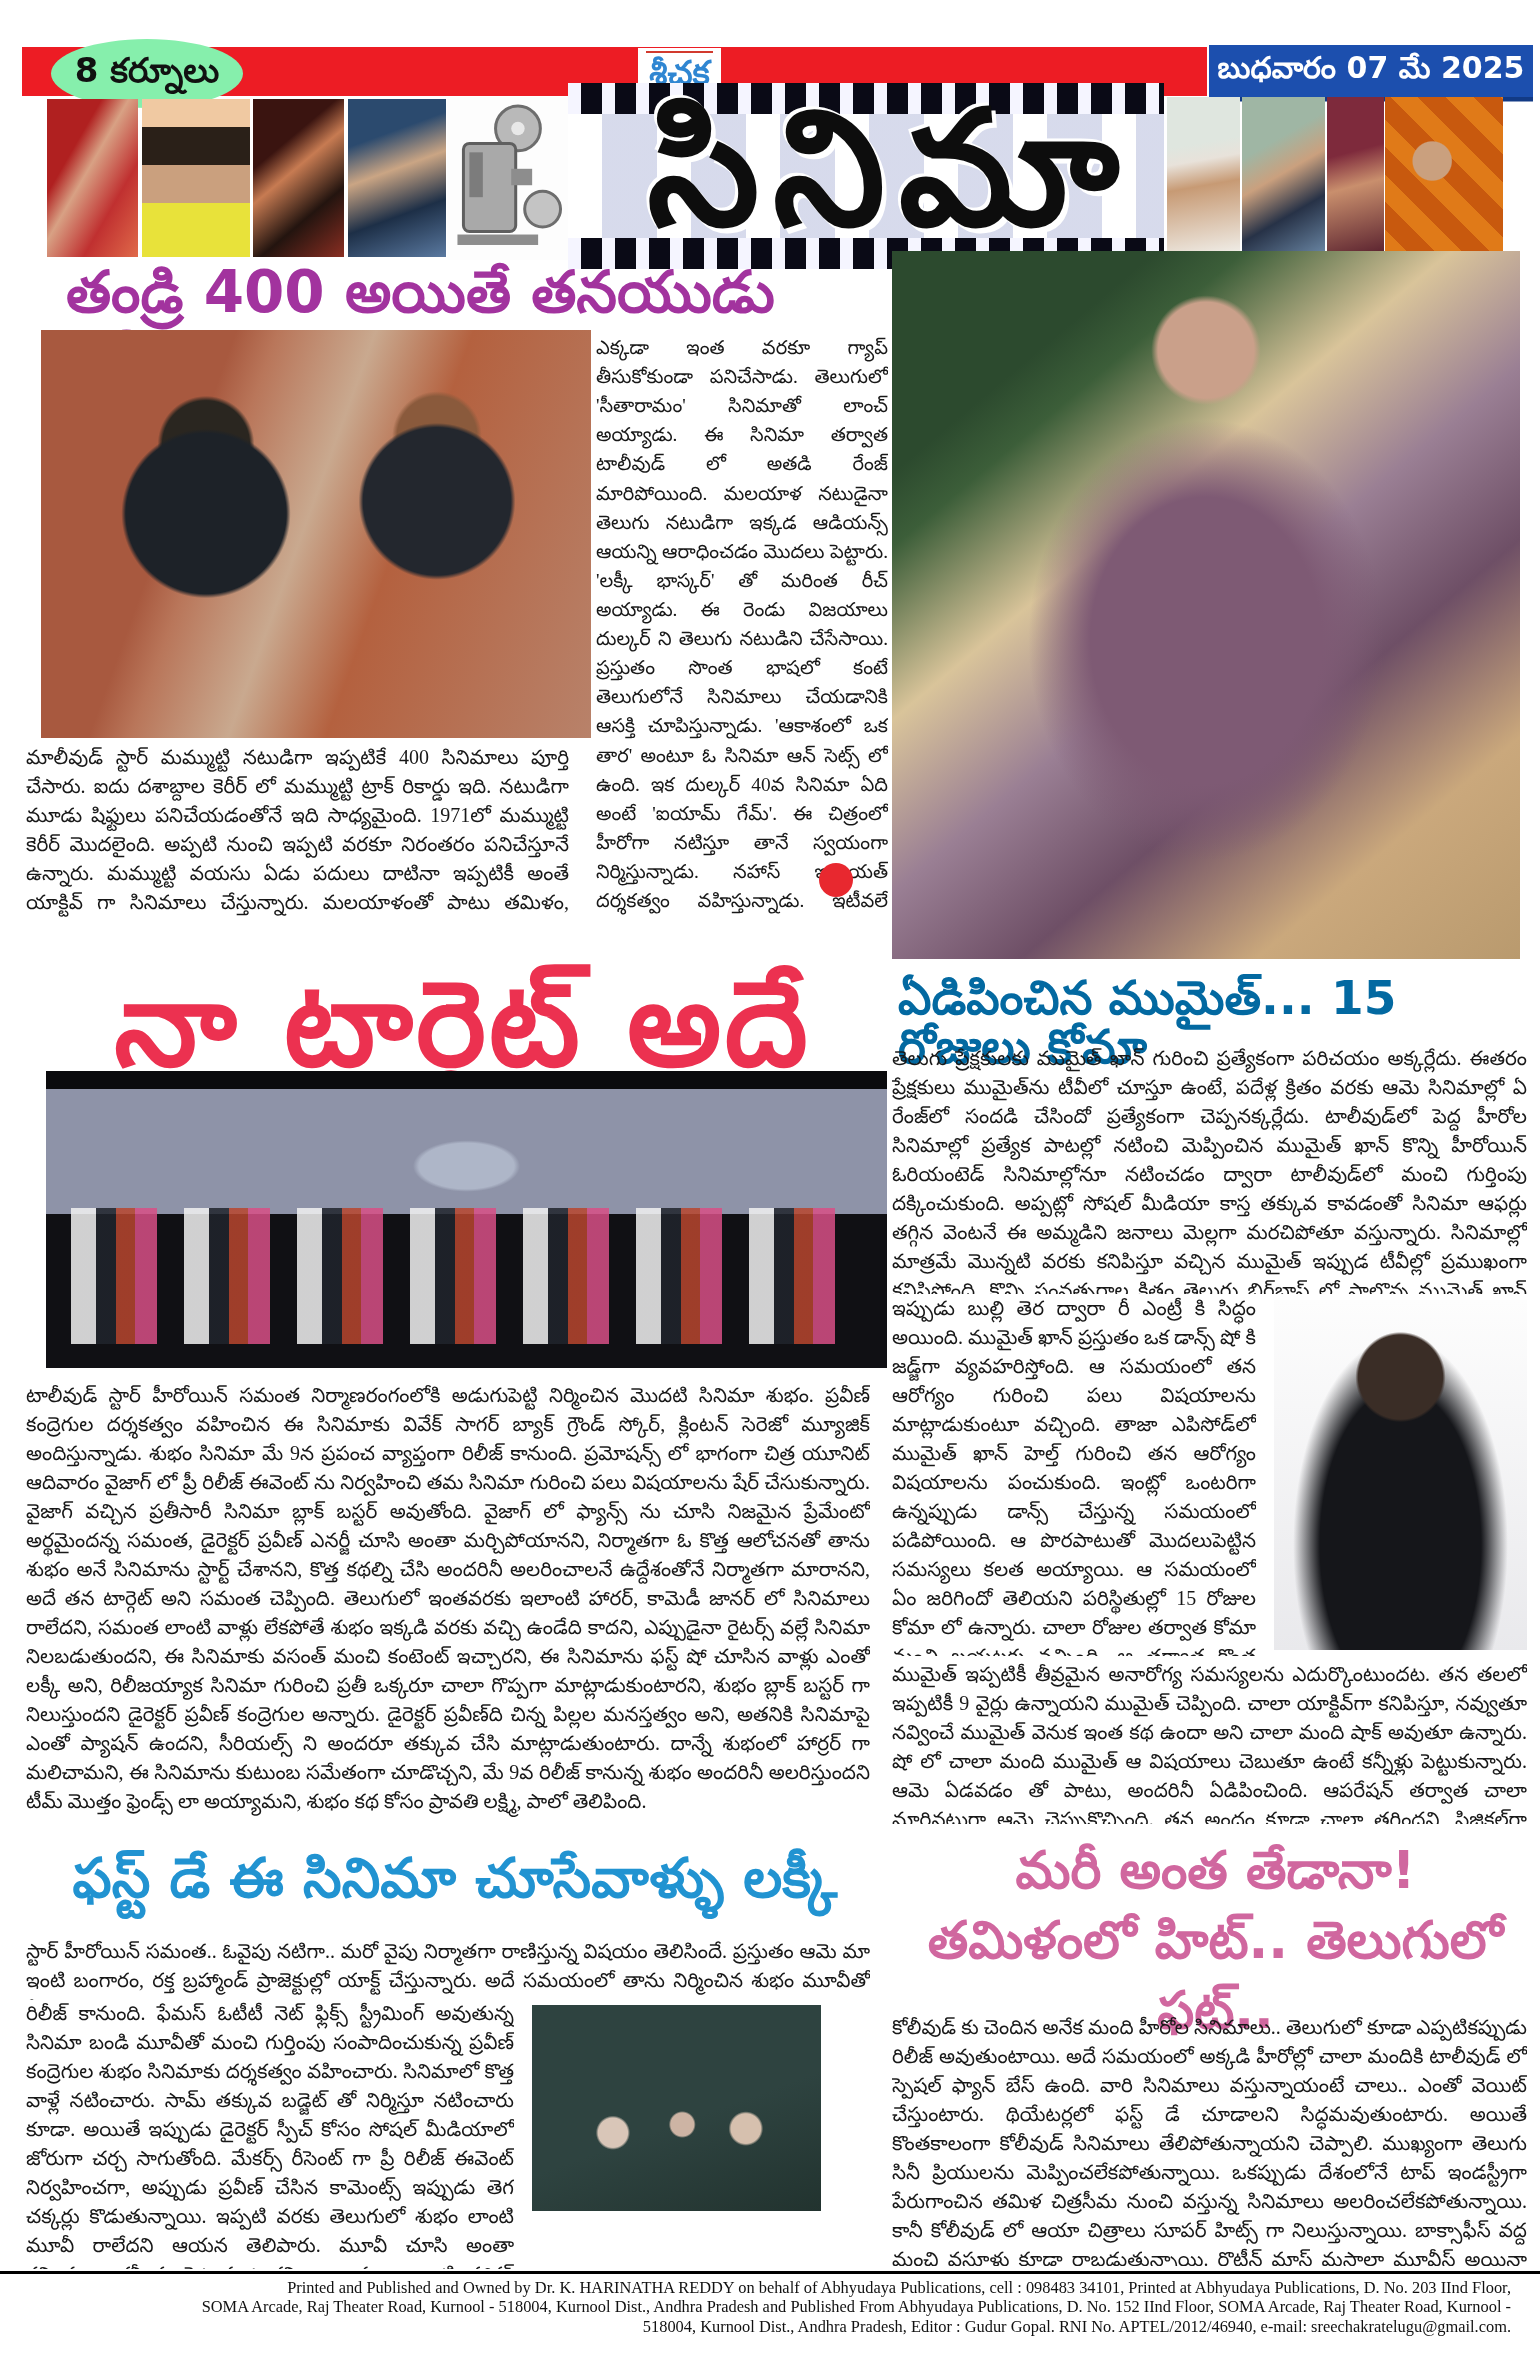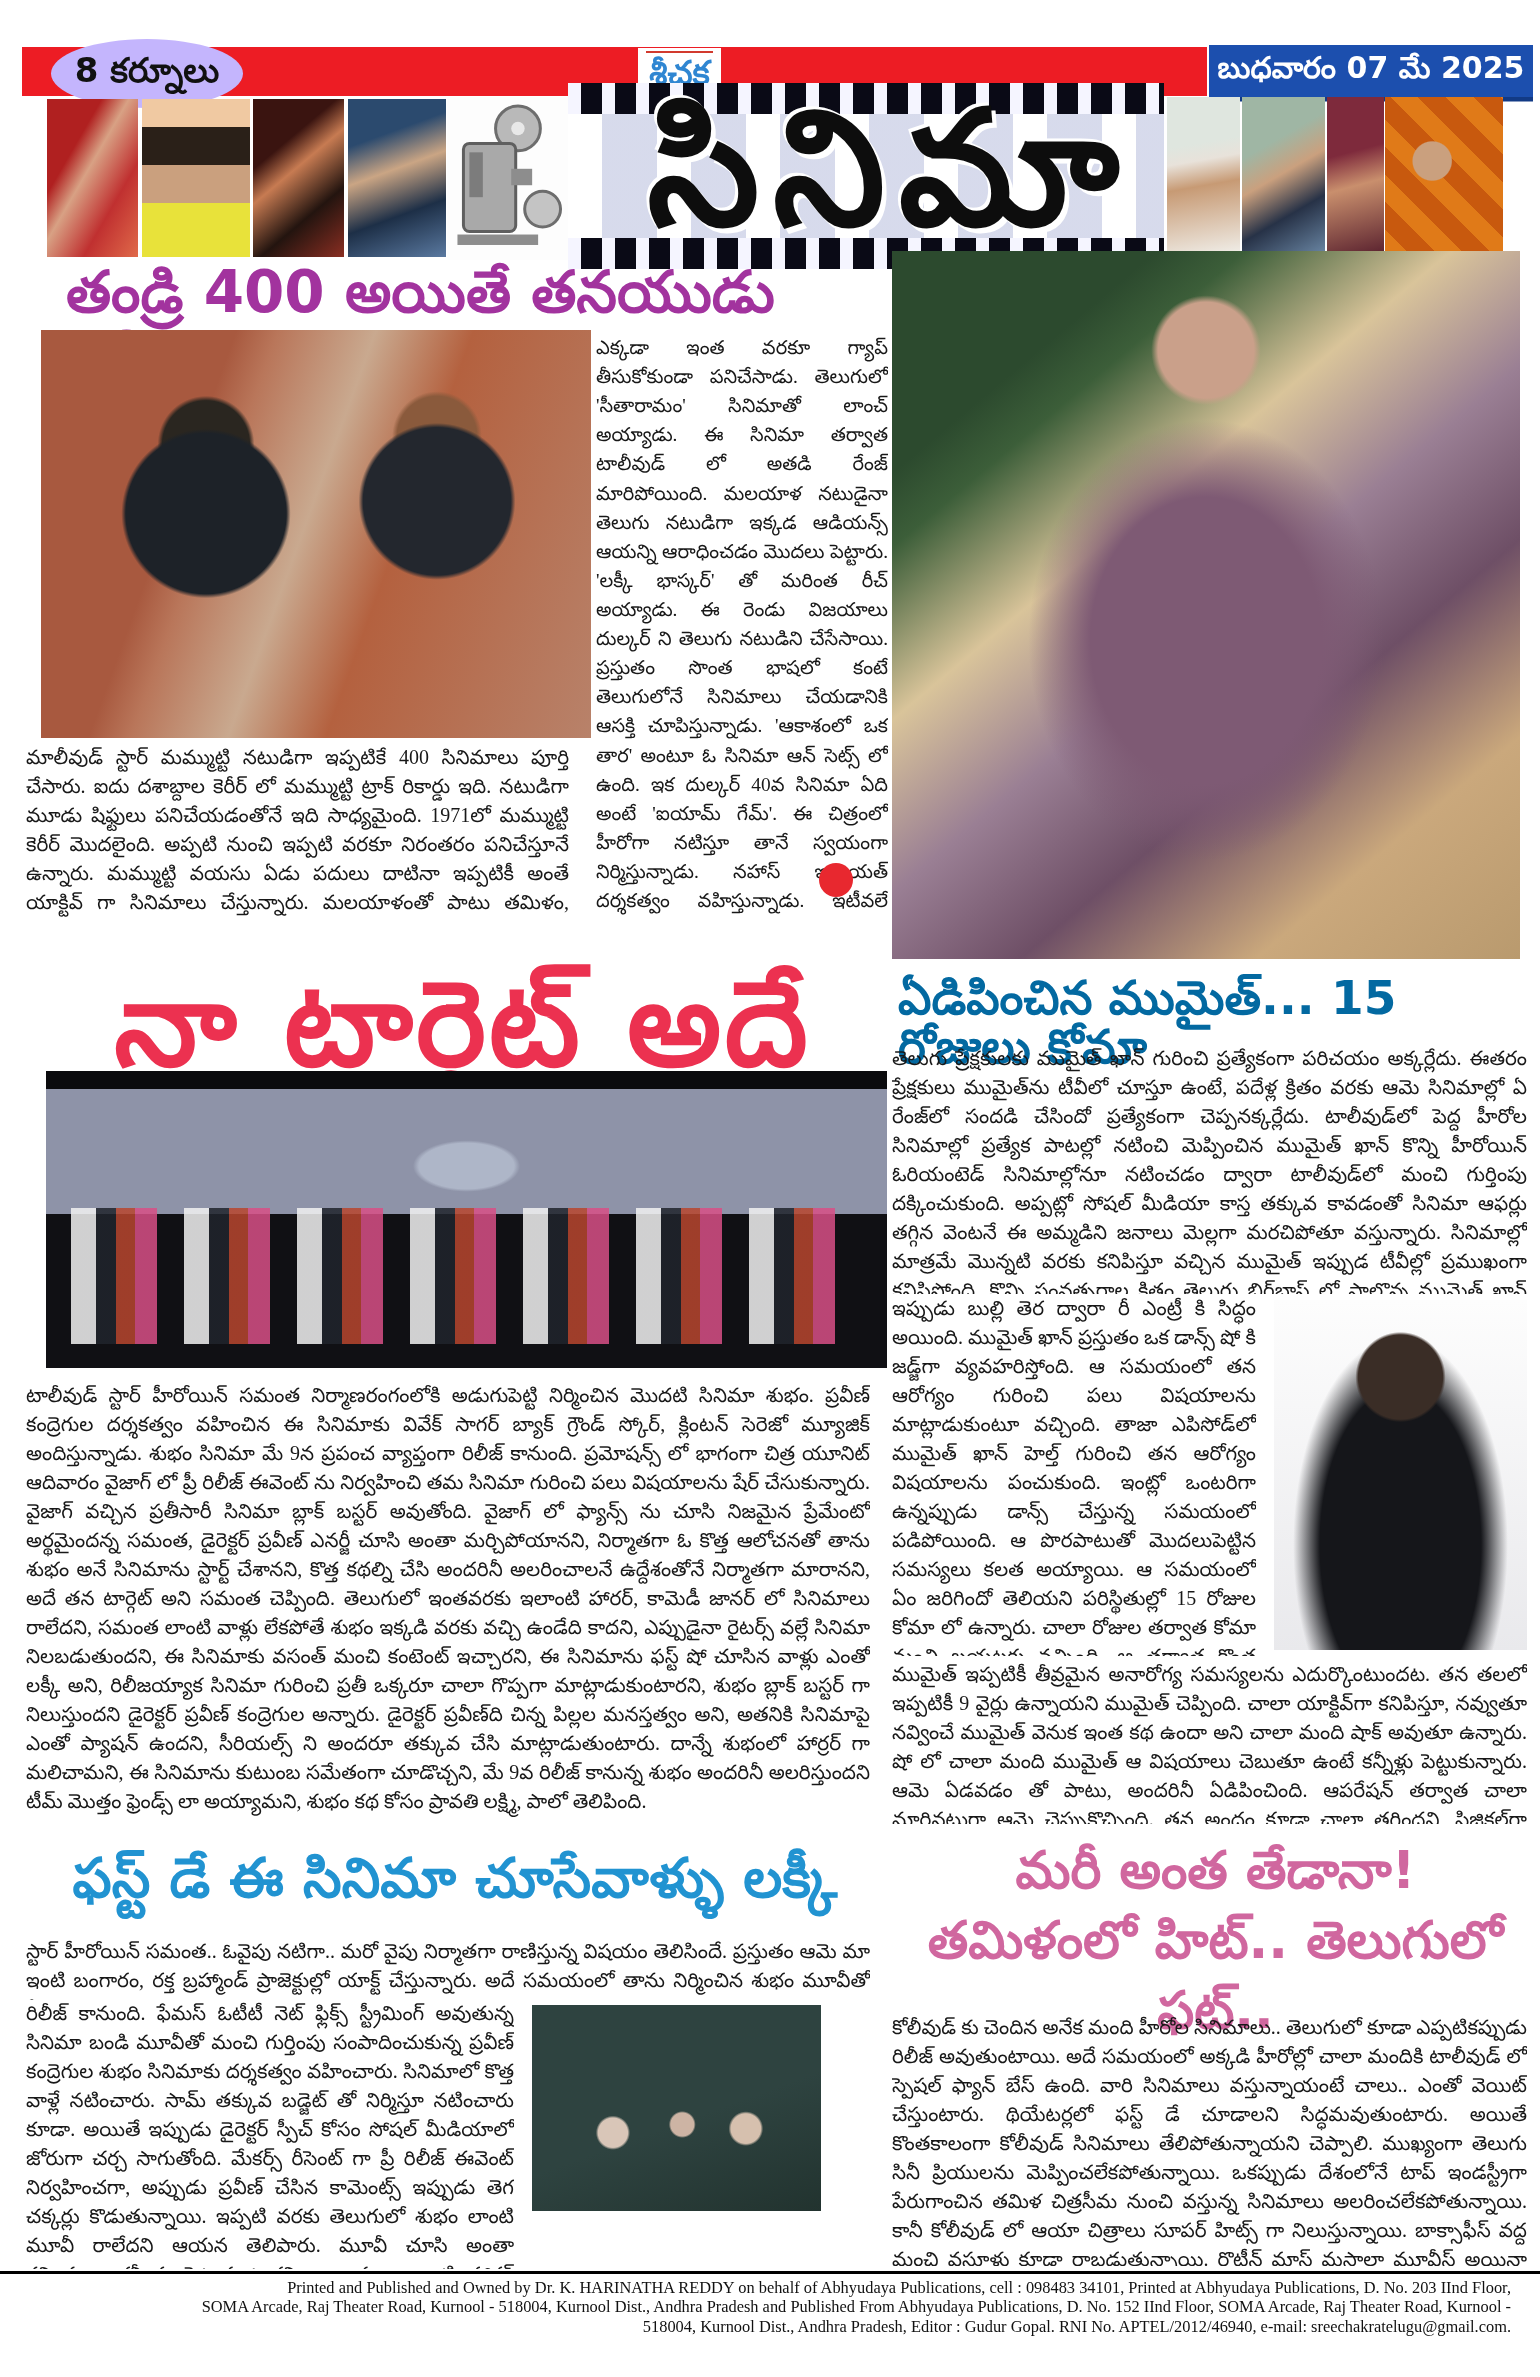--- a/index.html
+++ b/index.html
@@ -3,21 +3,21 @@
 <meta charset="utf-8">
 <style>
   html,body{margin:0;padding:0;background:#ffffff;}
   #page{position:relative;width:1541px;height:2377px;background:#ffffff;overflow:hidden;
         font-family:"Liberation Serif", serif;color:#1a1a1a;}
   .abs{position:absolute;}
   
   .redbar{background:#ed1c24;}
   .datebox{background:#1c4fae;color:#fff;display:flex;align-items:center;justify-content:center;
            font-family:"DejaVu Sans",sans-serif;font-weight:bold;font-size:30px;box-shadow:0 4.5px 0 #123a85;}
-  .badge{background:#c4b5fd;border-radius:50%;display:flex;align-items:center;justify-content:center;
+  .badge{background:#86efac;border-radius:50%;display:flex;align-items:center;justify-content:center;
          color:#111;font-family:"DejaVu Sans",sans-serif;font-weight:bold;font-size:34px;}
   .logobox{background:#ffffff;display:flex;flex-direction:column;align-items:center;justify-content:center;}
   .logotext{color:#2f86d2;font-family:"DejaVu Sans",sans-serif;font-weight:bold;font-size:33px;line-height:1;}
   .logobox .minibar{width:80%;height:4.5px;background:#d23a2e;margin:3px 0;}
   
   .ph{background-size:cover;}
   .filmmid{background:linear-gradient(#dfe3f2,#c3c9e2 55%,#9fa8cc);}
   .sprocket{background:repeating-linear-gradient(90deg,#f5f5ff 0 13.4px,#0a0a16 13.4px 34px),#0a0a16;}
   .filmbars{background:repeating-linear-gradient(90deg,rgba(255,255,255,.85) 0 34px,rgba(140,150,200,.35) 34px 89px);}
   .cinema-title{font-family:"DejaVu Sans",sans-serif;font-weight:bold;color:#0d0d0d;

